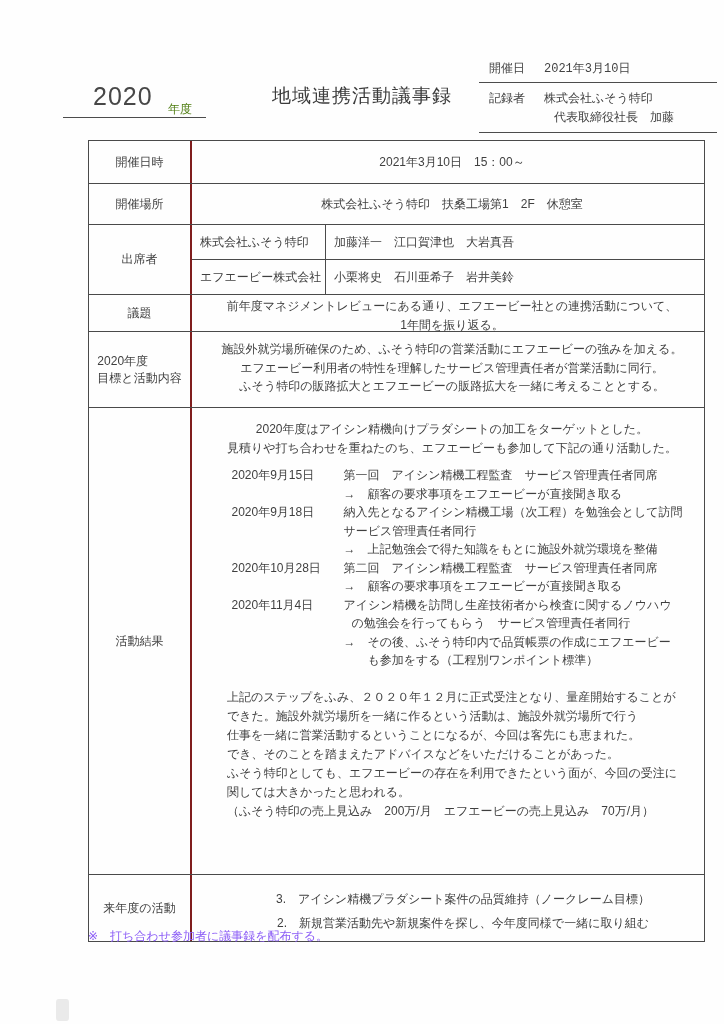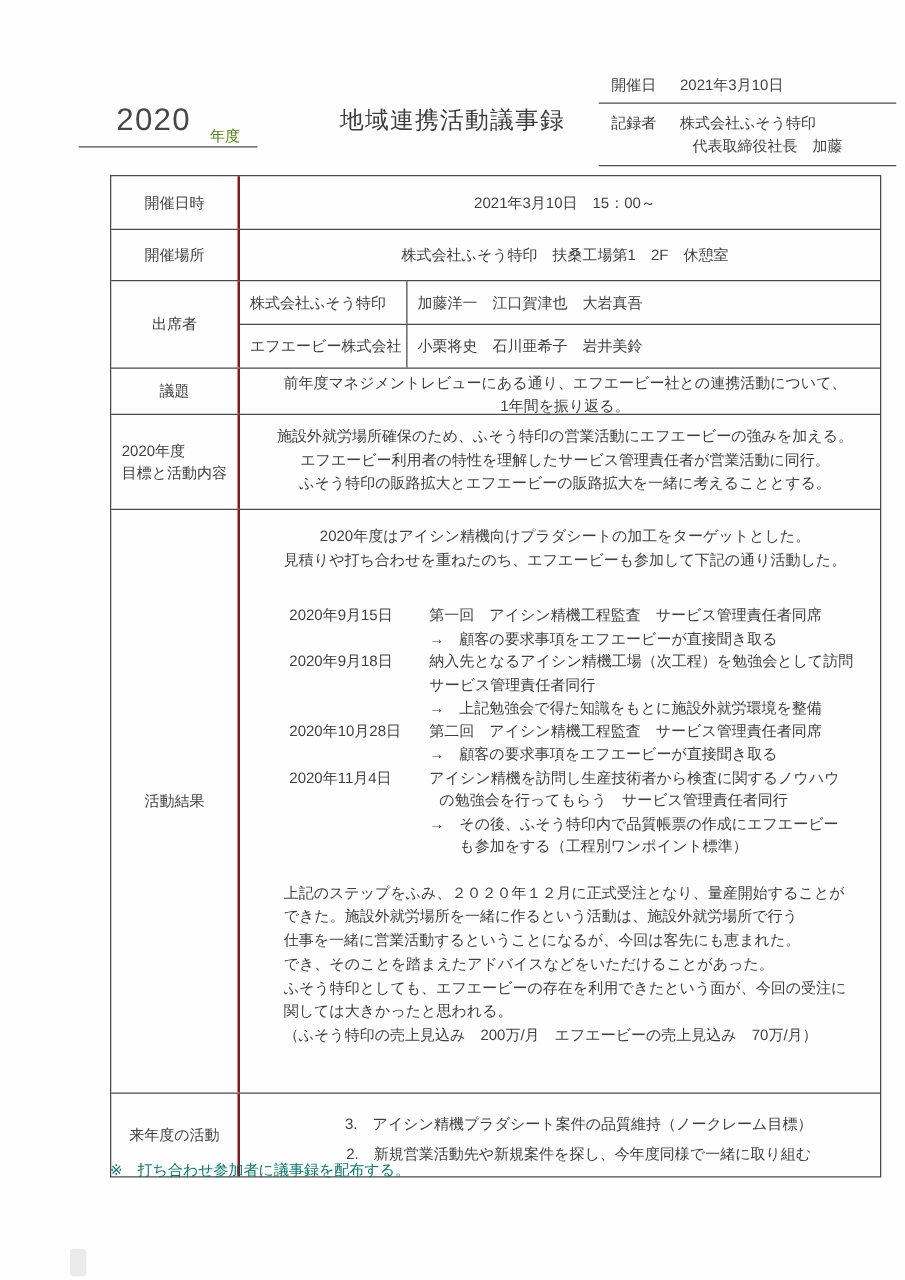--- a/index.html
+++ b/index.html
@@ -10,21 +10,21 @@
     font-family:"Liberation Sans","DejaVu Sans",sans-serif;
     color:#3f3f3f;
     overflow:hidden;
   }
   
   .year-big{position:absolute;left:93px;top:82px;font-size:25px;letter-spacing:1px;color:#474747;}
   .year-suffix{position:absolute;left:168px;top:101px;font-size:12px;color:#4d7c0f;}
   .year-underline{position:absolute;left:63px;top:117px;width:143px;border-bottom:1.6px solid #4c4c4c;}
   .doc-title{position:absolute;left:0;top:83px;width:724px;text-align:center;font-size:19px;letter-spacing:1px;color:#3c3c3c;}
   .header-right{position:absolute;left:479px;top:60px;width:238px;font-size:12px;color:#424242;}
-  .hr-line1{padding:0 0 5px 10px;border-bottom:1.6px solid #4c4c4c;}
+  .hr-line1{padding:0 0 5px 10px;border-bottom:1.6px solid #4c4c4c;font-family:Liberation Mono, monospace;}
   .hr-line2{padding:7px 0 0 10px;}
   .hr-line3{padding:2px 0 6px 75px;border-bottom:1.6px solid #4c4c4c;}
   .hr-label{display:inline-block;width:55px;}
   
   .minutes-table{
     position:absolute;left:88px;top:140px;width:615px;
     border:1.6px solid #4a4a4a;
     font-size:12px;color:#3f3f3f;
   }
   .t-row{display:flex;border-bottom:1px solid #4a4a4a;}
@@ -39,33 +39,33 @@
   .attendee-rows{flex:1;display:flex;flex-direction:column;padding:0;}
   .attendee-sub{display:flex;height:34px;}
   .attendee-sub:first-child{border-bottom:1px solid #4a4a4a;}
   .attendee-company{width:125px;flex:0 0 125px;border-right:1px solid #4a4a4a;display:flex;align-items:center;padding-left:8px;}
   .attendee-names{flex:1;display:flex;align-items:center;padding-left:8px;}
   .line{line-height:18.5px;}
   .agenda-content{justify-content:flex-start;padding-top:2px;}
   .goals-content{justify-content:flex-start;padding-top:8px;}
   
   .results-content{height:454px;justify-content:flex-start;padding-top:12px;}
-  .timeline{margin-top:26px;margin-left:10px;}
+  .timeline{margin-top:9px;margin-left:10px;}
   .tl-entry{display:flex;}
   .tl-date{width:112px;flex:0 0 112px;line-height:18.5px;}
   .tl-desc{flex:1;}
   .tl-desc .line{line-height:18.5px;}
   .ind1{padding-left:8px;}
   .ind2{padding-left:24px;}
   .summary{margin-top:18px;}
   .summary .line{line-height:19px;}
   .nextyear-content{justify-content:flex-start;padding-top:12px;padding-left:30px;}
   .nextyear-content .line{line-height:24px;}
   
-  .footnote{position:absolute;left:88px;top:928px;font-size:12px;color:#0f766e;}
+  .footnote{position:absolute;left:88px;top:928px;font-size:12px;color:#8b5cf6;}
   .scan-smudge{position:absolute;left:56px;top:999px;width:13px;height:22px;background:#d9d9d9;opacity:.55;border-radius:3px;}
 </style>
 </head>
 <body>
 
 <div class="year-big">2020</div>
 <div class="year-suffix">年度</div>
 <div class="year-underline"></div>
 <div class="doc-title">地域連携活動議事録</div>
 

